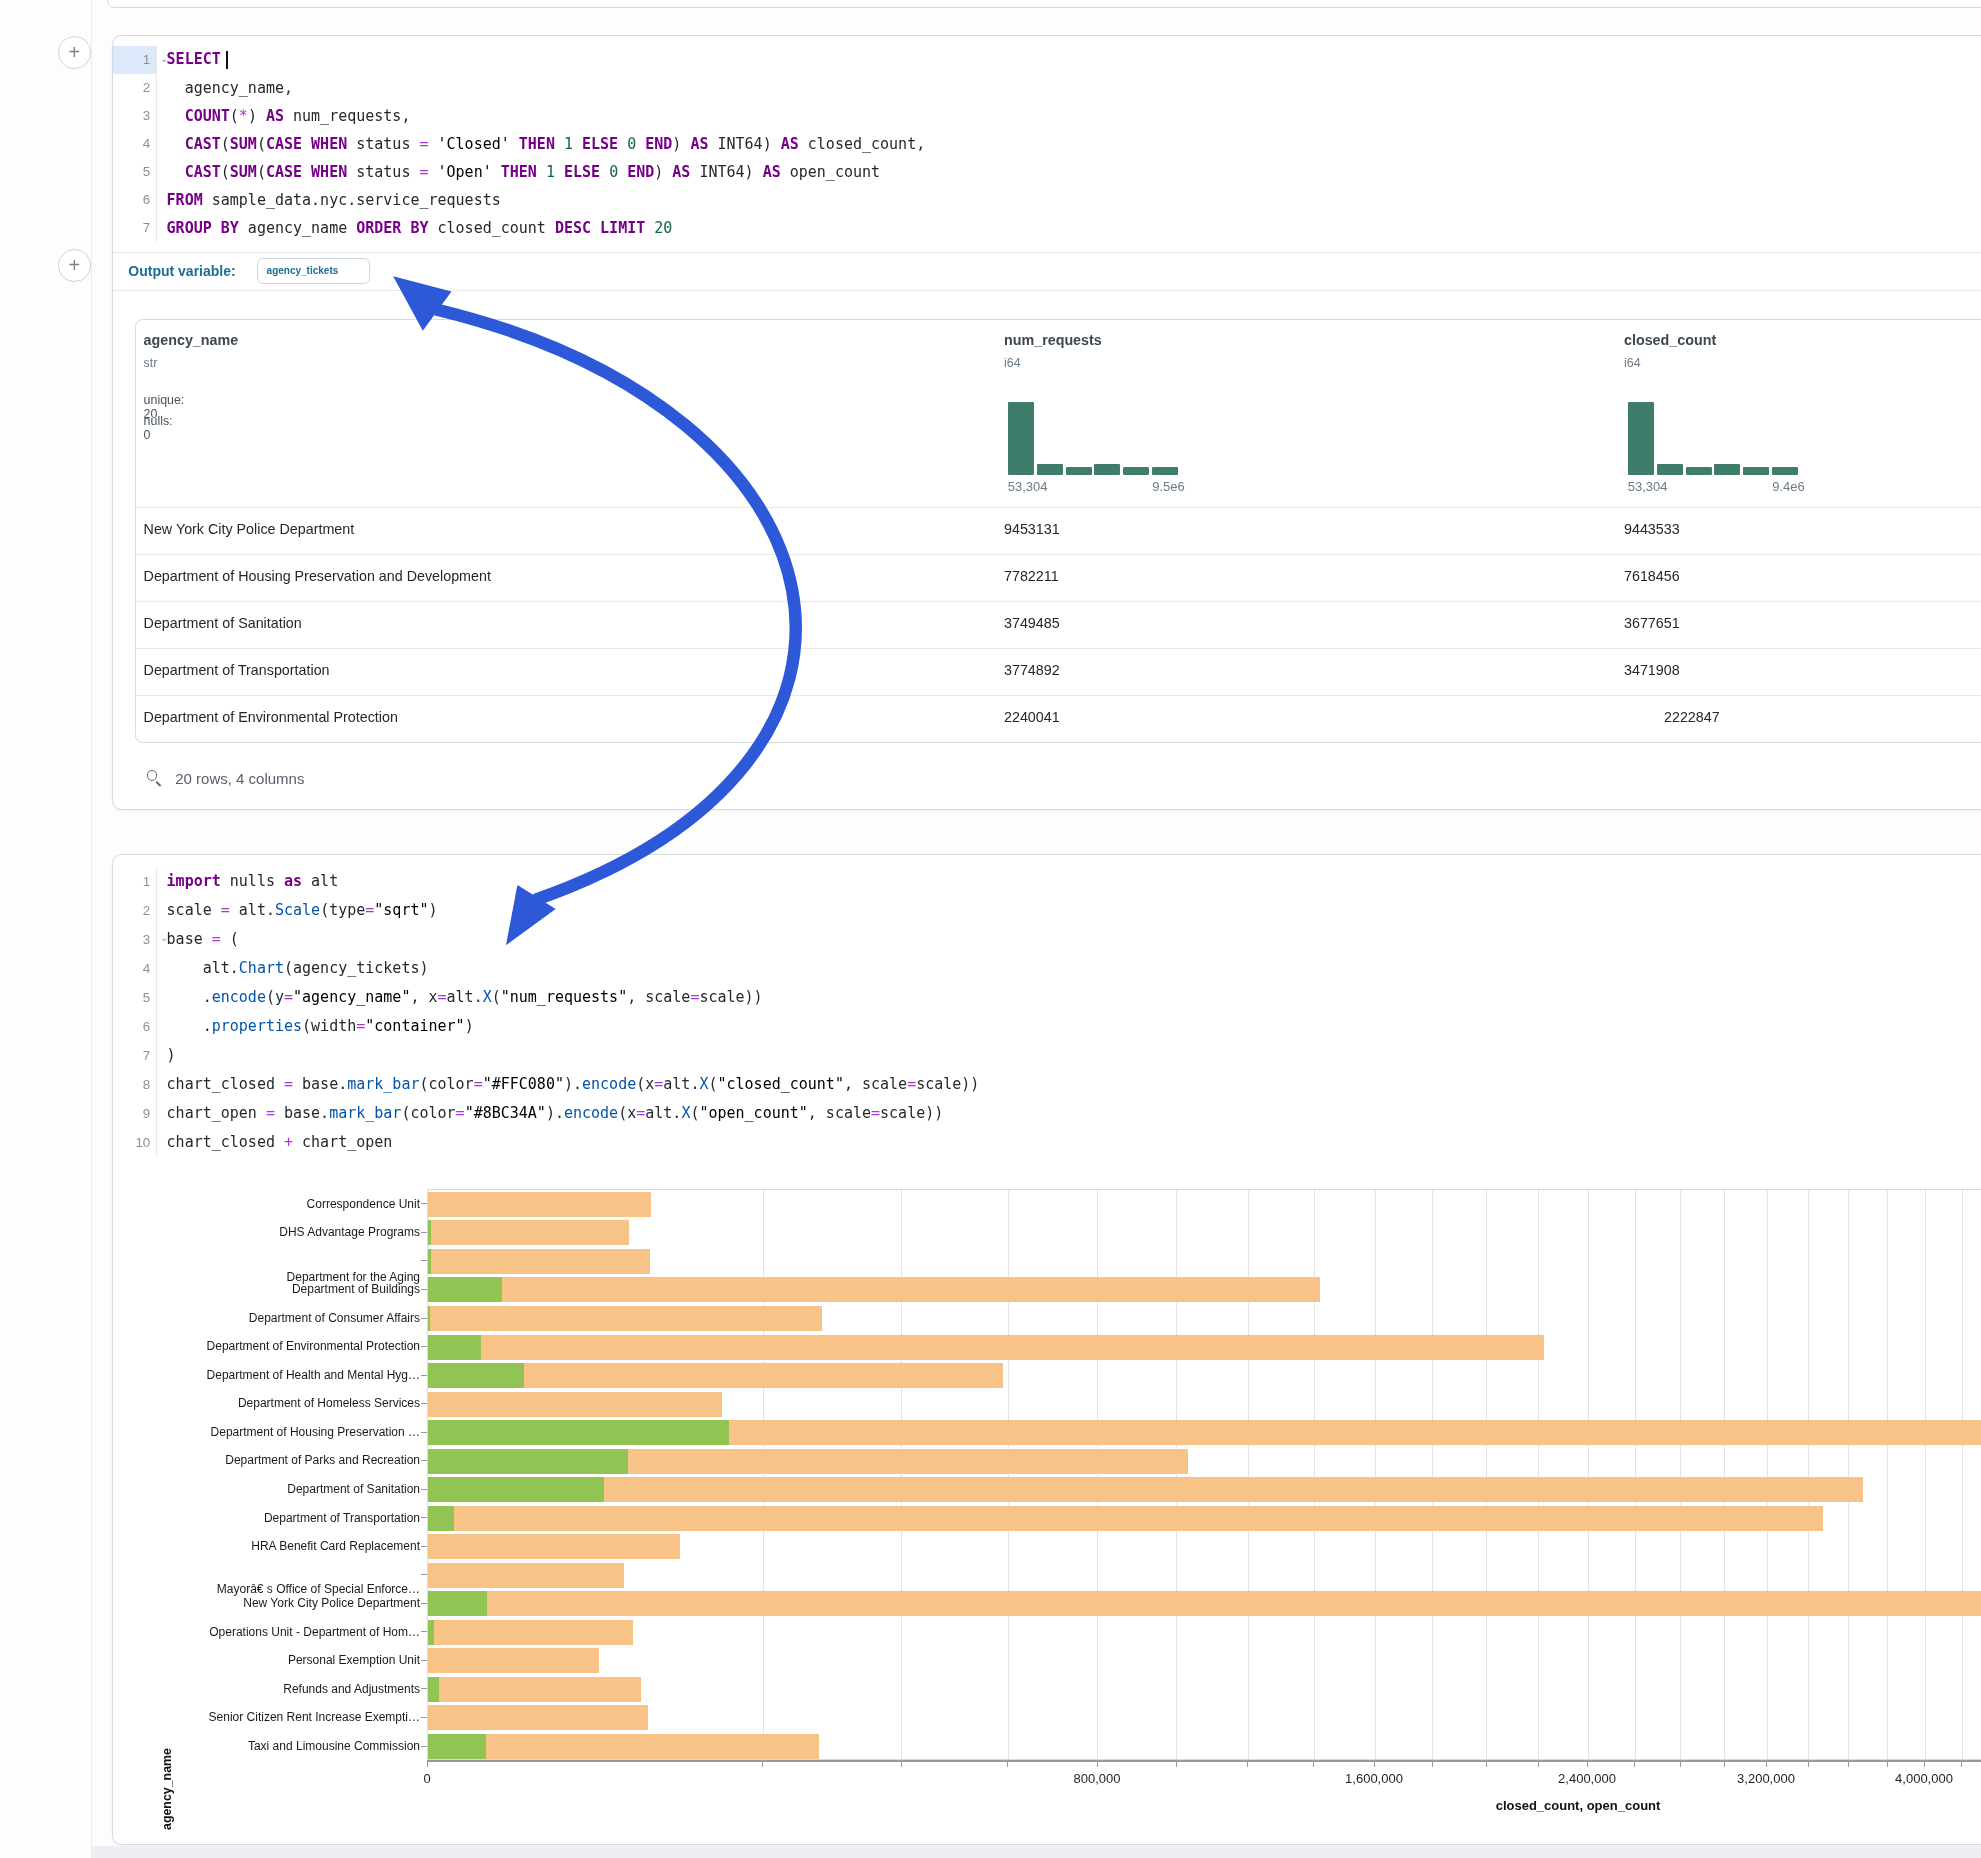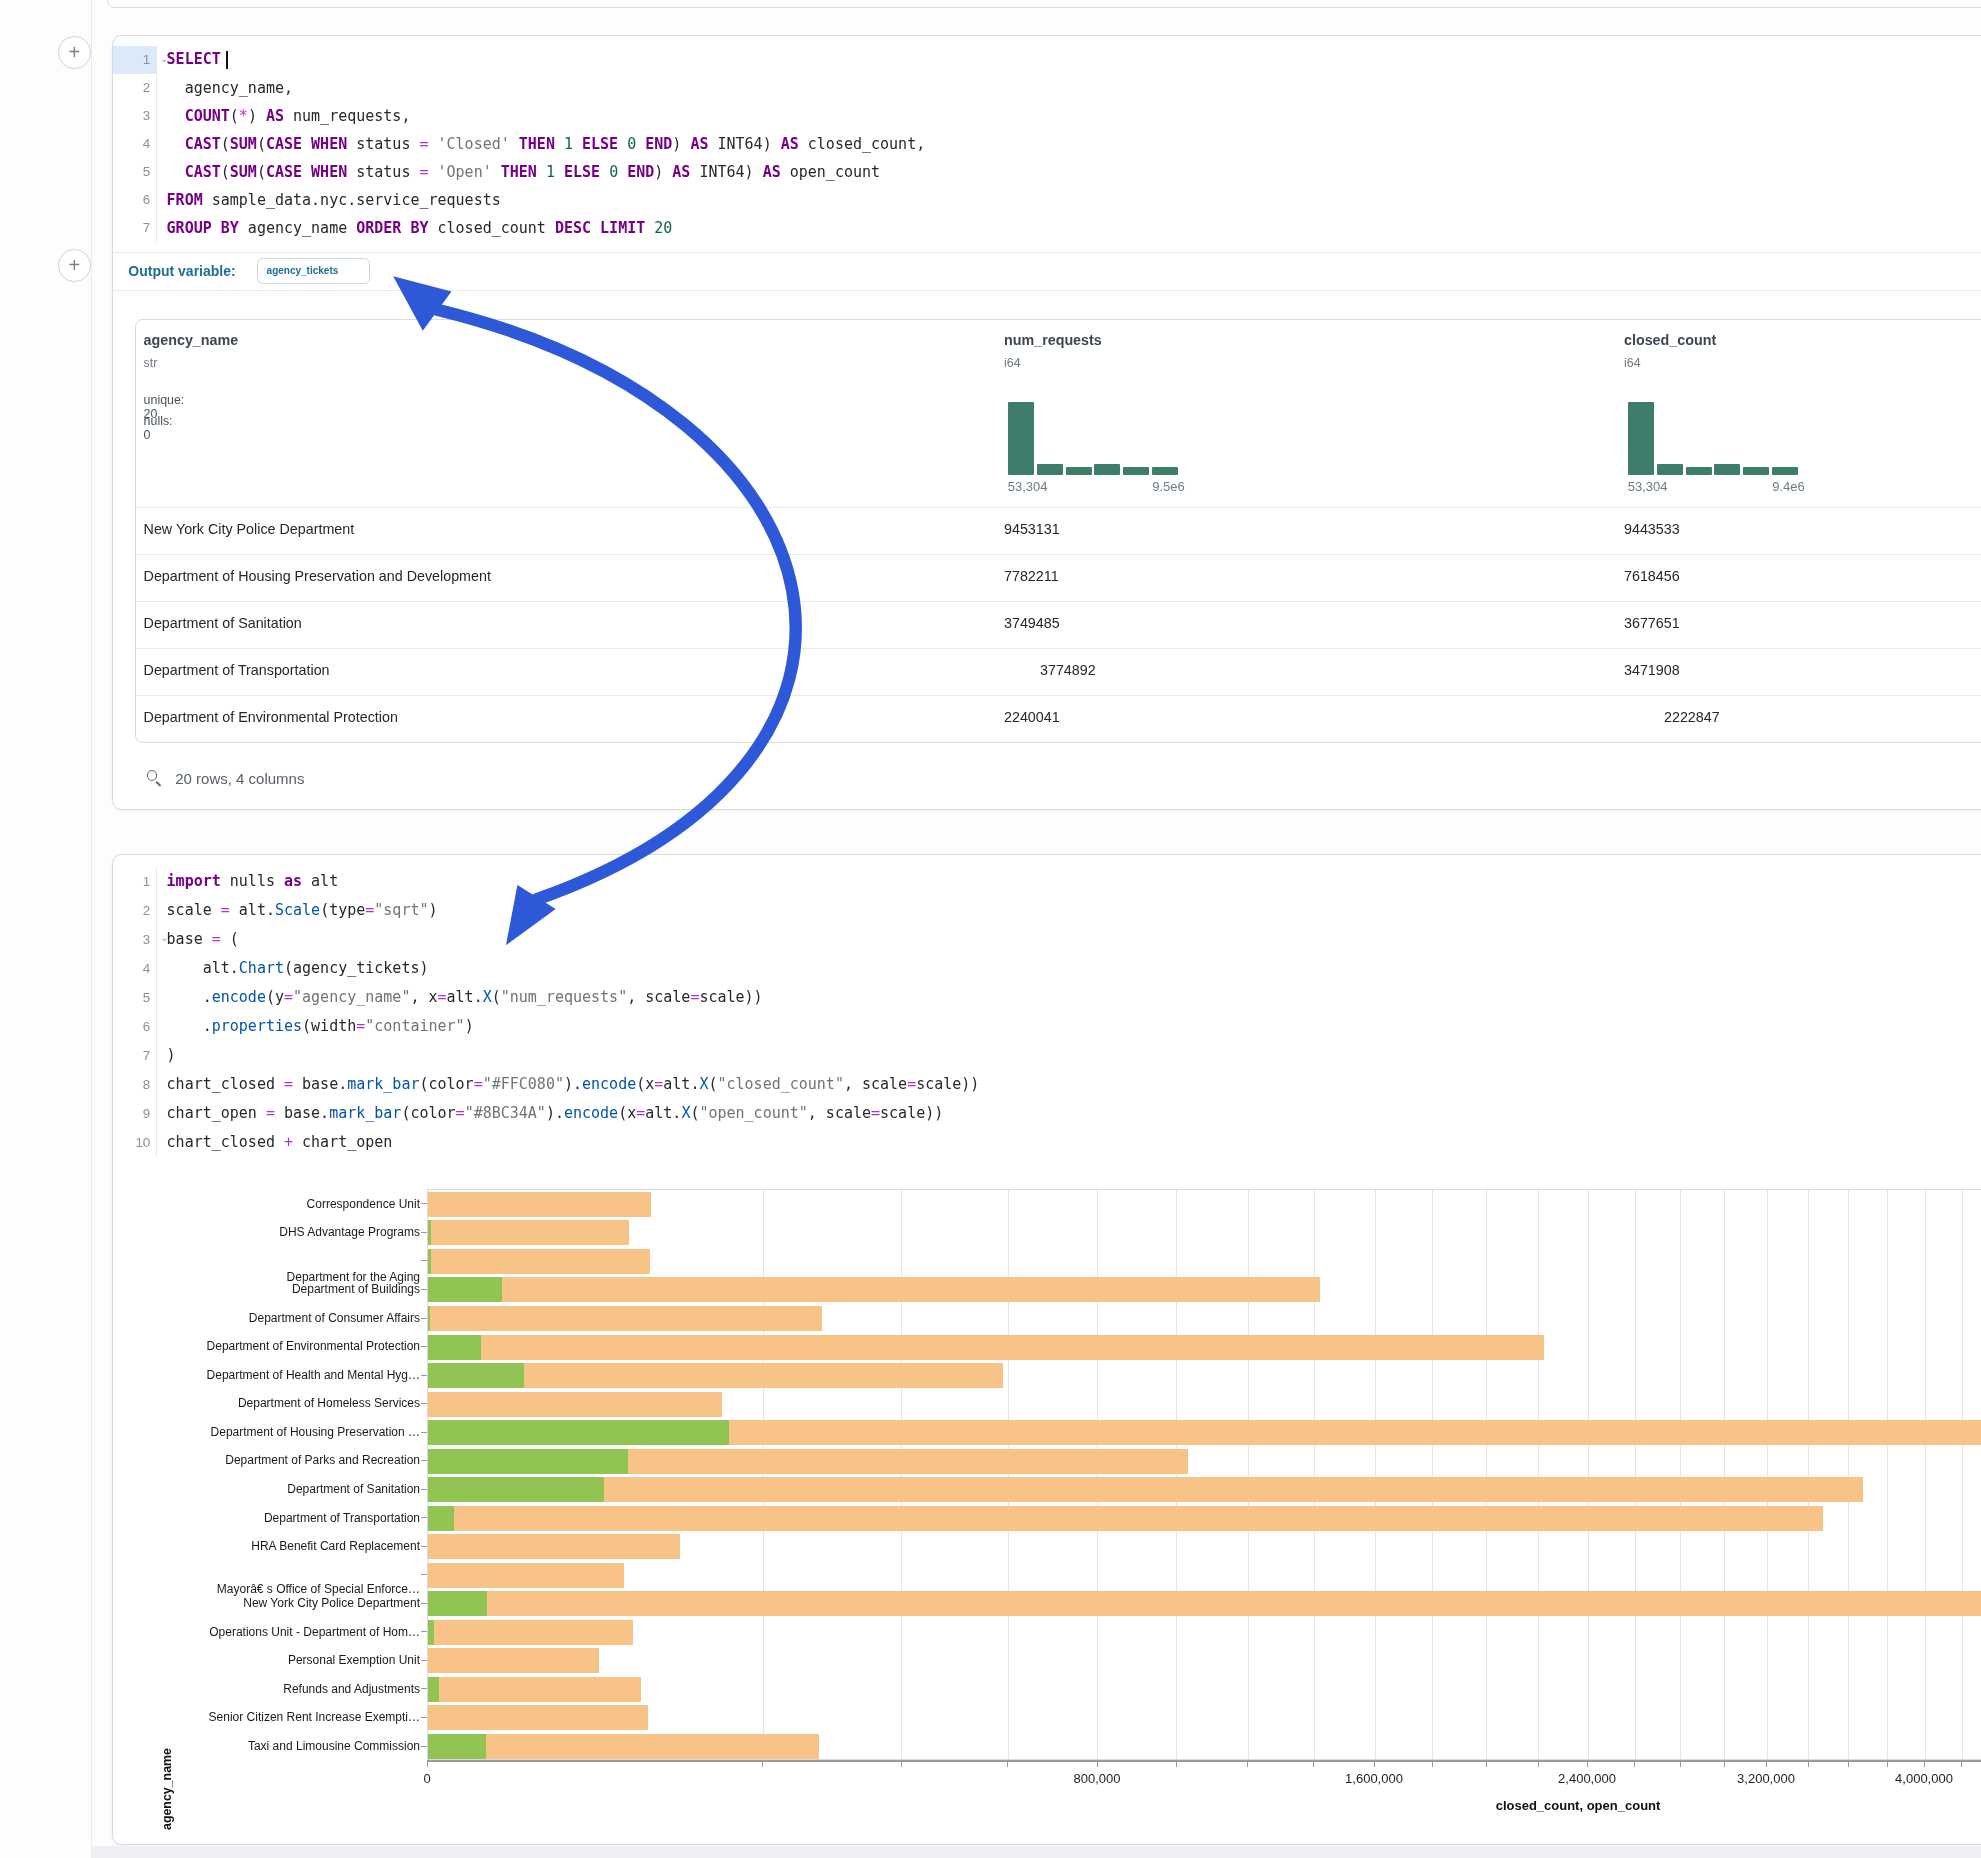--- a/index.html
+++ b/index.html
@@ -21,21 +21,21 @@
   .code-line { display:flex; height:28px; align-items:center; }
   #py-cell .code-line { height:29px; }
   .gutter { width:44px; flex:0 0 44px; border-right:1px solid #e8eaed; color:#8a919a;
             font-size:13.4px; text-align:right; padding-right:5.7px; height:100%;
             display:flex; align-items:center; justify-content:flex-end; position:relative;
             font-family:"Liberation Sans", sans-serif; }
   .gutter.active { background:#dbe9fb; }
   .fold { position:absolute; right:-12.4px; top:7.6px; font-size:9.6px; color:#9aa2ab; z-index:2; }
   .code-text { padding-left:9.6px; white-space:pre; color:#24292e; }
   .tok-k { color:#770088; font-weight:600; }
-  .tok-s { color:#737373; }
+  .tok-s { color:#000000; }
   .tok-n { color:#116644; }
   .tok-f { color:#0055aa; }
   .tok-o { color:#ab32d6; }
   .tok-p { color:#24292e; }
   .cursor { display:inline-block; width:1.4px; height:18px; background:#111; vertical-align:middle; margin-left:5.7px; }
   .divider { position:absolute; left:0; width:100%; height:1px; background:#e8eaed; }
   
   .outvar-row { position:absolute; top:216px; left:0; width:100%; height:38px; }
   .outvar-label { position:absolute; left:15.3px; top:10.5px; font-size:14px; font-weight:bold; color:#1b6e96; }
   .outvar-pill { position:absolute; left:144px; top:5.7px; width:113px; height:26px; border:1px solid #ccd6e0;
@@ -175,21 +175,21 @@
         <div class="cell-val" style="left: 868px;">7782211</div>
         <div class="cell-val" style="left: 1488px;">7618456</div>
       </div>
       <div class="t-row" style="top: 281px;">
         <div class="cell-val" style="left: 7.6px;">Department of Sanitation</div>
         <div class="cell-val" style="left: 868px;">3749485</div>
         <div class="cell-val" style="left: 1488px;">3677651</div>
       </div>
       <div class="t-row" style="top: 328px;">
         <div class="cell-val" style="left: 7.6px;">Department of Transportation</div>
-        <div class="cell-val" style="left: 904px; text-align: center;">3774892</div>
+        <div class="cell-val" style="left: 868px; text-align: center;">3774892</div>
         <div class="cell-val" style="left: 1488px;">3471908</div>
       </div>
       <div class="t-row" style="top: 375px;">
         <div class="cell-val" style="left: 7.6px;">Department of Environmental Protection</div>
         <div class="cell-val" style="left: 868px;">2240041</div>
         <div class="cell-val" style="left: 1528px;">2222847</div>
       </div>
     </div>
 
   <div class="table-footer">

